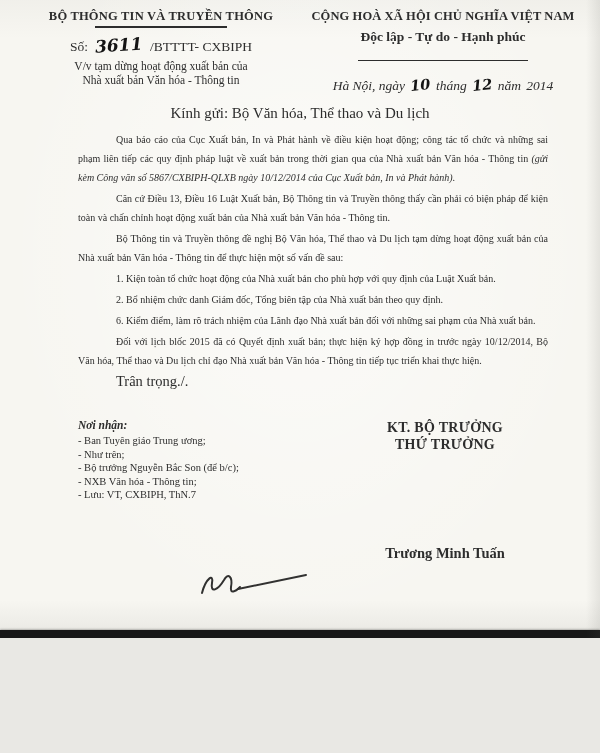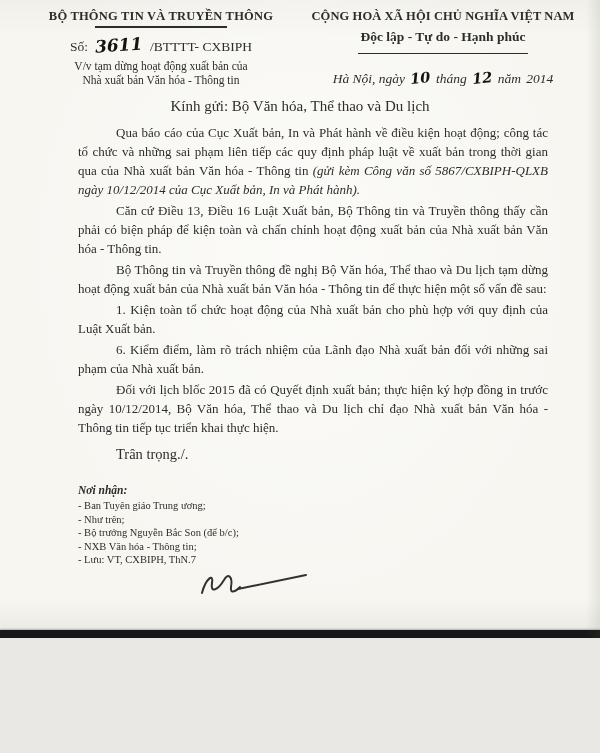--- a/index.html
+++ b/index.html
@@ -32,33 +32,33 @@
   .org{font-weight:bold;font-size:12.5px;line-height:16px;letter-spacing:.2px;}
   .org-underline{width:132px;height:1.5px;background:var(--ink);margin:2px auto 7px;}
   .so-line{font-size:13.5px;height:24px;}
   .so-line .hand{font-family:"DejaVu Serif", serif;font-style:italic;font-weight:bold;
     font-size:17px;display:inline-block;transform:rotate(-4deg);margin:0 4px;color:#141414;}
   .vv{font-size:11.5px;line-height:14px;}
   .header-right{flex:1;text-align:center;padding-right:14px;}
   .nat1{font-weight:bold;font-size:12.5px;line-height:16px;letter-spacing:.1px;}
   .nat2-wrap{margin-top:3px;}
   .nat2{font-weight:bold;font-size:13.5px;display:inline-block;
-    border-bottom:1.5px solid var(--ink);padding:0 2px 8px;}
+    border-bottom:1.5px solid var(--ink);padding:0 2px 15px;}
   .date-line{font-style:italic;font-size:13.5px;margin-top:15px;}
   .date-line .hand{font-family:"DejaVu Serif", serif;font-weight:bold;font-style:italic;
     font-size:14.5px;display:inline-block;transform:rotate(-6deg);margin:0 1px;color:#141414;}
   .date-line span{margin:0 1px;}
   
   .recipient{text-align:center;font-size:15px;margin-top:11px;}
-  .doc-body{padding:8px 52px 0 78px;font-size:13px;line-height:19px;}
+  .doc-body{padding:8px 52px 0 78px;font-size:10px;line-height:19px;}
   .doc-body p{margin:0 0 2px;text-align:justify;text-indent:38px;}
   .doc-body .it{font-style:italic;}
-  .closing-line{padding:0 56px 0 78px;text-indent:38px;font-size:14.5px;line-height:19px;margin-top:8px;}
+  .closing-line{padding:0 56px 0 78px;text-indent:38px;font-size:14.5px;line-height:19px;margin-top:2px;}
   
-  .footer{display:flex;margin-top:20px;}
+  .footer{display:flex;margin-top:28px;}
   .footer-left{flex:0 0 300px;padding-left:78px;box-sizing:border-box;}
   .noinhan{font-size:11.5px;font-weight:bold;font-style:italic;}
   .recipients{list-style:none;margin:3px 0 0;padding:0;font-size:10.5px;line-height:13.5px;}
   .footer-right{flex:1;text-align:center;font-weight:bold;padding-right:10px;position:relative;}
   .kt{font-size:14px;line-height:17px;letter-spacing:.3px;}
   .signer{margin-top:92px;font-size:14.5px;}
   
   .stamp-svg{position:absolute;left:306px;top:629px;width:122px;height:122px;
     transform:rotate(-14deg);opacity:.85;mix-blend-mode:multiply;}
   .sig-svg{position:absolute;left:340px;top:620px;width:230px;height:112px;}
@@ -99,36 +99,42 @@
     </div>
   </div>
 
   <div class="recipient">Kính gửi: Bộ Văn hóa, Thể thao và Du lịch</div>
 
   <div class="doc-body">
       <p><span>Qua báo cáo của Cục Xuất bản, In và Phát hành về điều kiện hoạt động; công tác tổ chức và những sai phạm liên tiếp các quy định pháp luật về xuất bản trong thời gian qua của Nhà xuất bản Văn hóa - Thông tin </span><span class="it">(gửi kèm Công văn số 5867/CXBIPH-QLXB ngày 10/12/2014 của Cục Xuất bản, In và Phát hành).</span></p>
       <p><span>Căn cứ Điều 13, Điều 16 Luật Xuất bản, Bộ Thông tin và Truyền thông thấy cần phải có biện pháp để kiện toàn và chấn chỉnh hoạt động xuất bản của Nhà xuất bản Văn hóa - Thông tin.</span></p>
       <p><span>Bộ Thông tin và Truyền thông đề nghị Bộ Văn hóa, Thể thao và Du lịch tạm dừng hoạt động xuất bản của Nhà xuất bản Văn hóa - Thông tin để thực hiện một số vấn đề sau:</span></p>
       <p><span>1. Kiện toàn tổ chức hoạt động của Nhà xuất bản cho phù hợp với quy định của Luật Xuất bản.</span></p>
+      <p><span>2. Bổ nhiệm chức danh Giám đốc, Tổng biên tập của Nhà xuất bản theo quy định.</span></p>
       <p><span>6. Kiểm điểm, làm rõ trách nhiệm của Lãnh đạo Nhà xuất bản đối với những sai phạm của Nhà xuất bản.</span></p>
       <p><span>Đối với lịch blốc 2015 đã có Quyết định xuất bản; thực hiện ký hợp đồng in trước ngày 10/12/2014, Bộ Văn hóa, Thể thao và Du lịch chỉ đạo Nhà xuất bản Văn hóa - Thông tin tiếp tục triển khai thực hiện.</span></p>
     </div>
 
   <div class="closing-line">Trân trọng./.</div>
 
   <div class="footer">
     <div class="footer-left">
       <div class="noinhan">Nơi nhận:</div>
       <ul class="recipients">
           <li>- Ban Tuyên giáo Trung ương;</li>
           <li>- Như trên;</li>
           <li>- Bộ trưởng Nguyễn Bắc Son (để b/c);</li>
           <li>- NXB Văn hóa - Thông tin;</li>
           <li>- Lưu: VT, CXBIPH, ThN.7</li>
         </ul>
+    </div>
+    <div class="footer-right">
+      <div class="kt">KT. BỘ TRƯỞNG</div>
+      <div class="kt">THỨ TRƯỞNG</div>
+      <div class="signer">Trương Minh Tuấn</div>
     </div>
   </div>
 
   <svg class="init-svg" viewBox="0 0 122 32">
     <g fill="none" stroke="#1c1c1c" stroke-width="2" stroke-linecap="round" opacity=".9">
       <path d="M10,25 C14,10 22,5 20,15 C18,26 26,22 32,12 C36,4 41,9 39,19 C38,26 43,24 48,19"></path>
       <path d="M46,21 L114,7"></path>
     </g>
   </svg>
 

